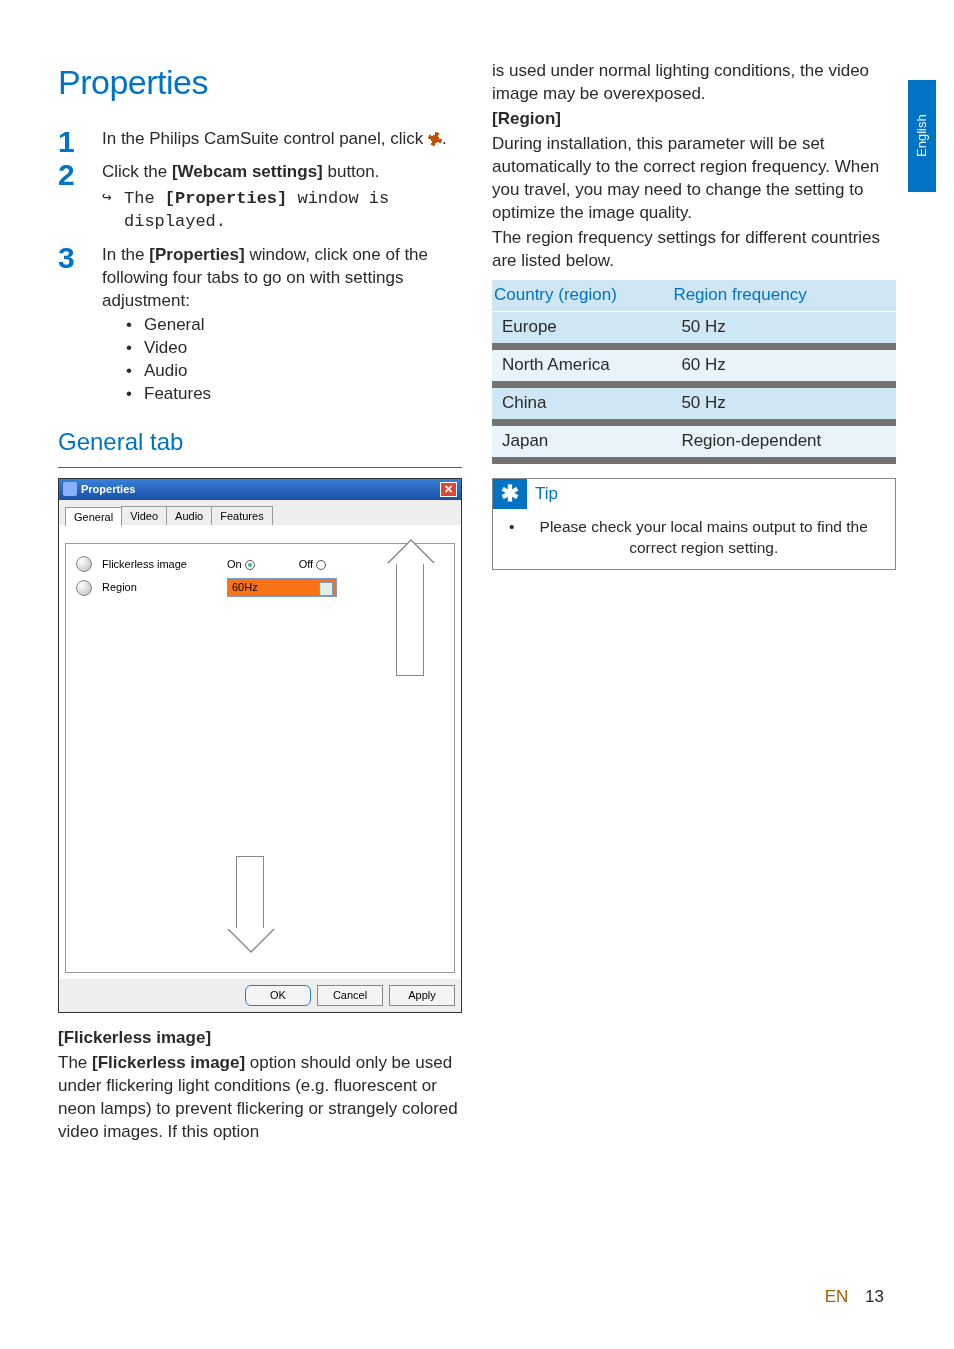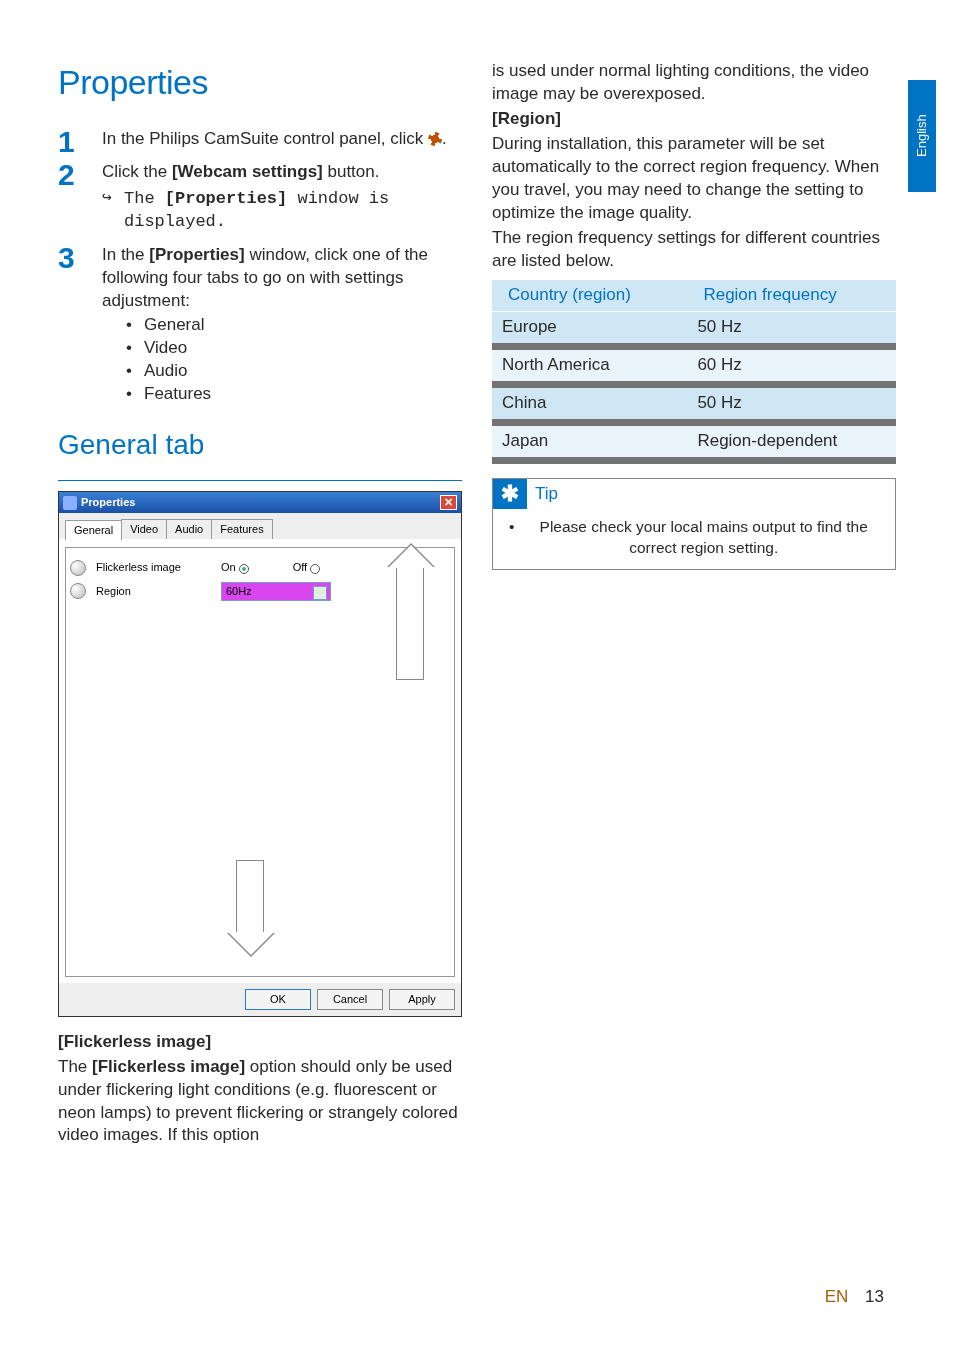--- a/index.html
+++ b/index.html
@@ -23,23 +23,23 @@
   h1 {
     color: #0073c4;
     font-weight: 400;
     font-size: 34px;
     margin-bottom: 22px;
     letter-spacing: -0.5px;
   }
   h2 {
     color: #0073c4;
     font-weight: 400;
-    font-size: 28px;
+    font-size: 24px;
     border-bottom: 1px solid #0073c4;
-    padding-bottom: 16px;
+    padding-bottom: 8px;
     margin-bottom: 10px;
     margin-top: 20px;
   }
   ol.steps { list-style: none; counter-reset: step; }
   ol.steps > li {
     counter-increment: step;
     position: relative;
     padding-left: 44px;
     margin-bottom: 10px;
   }
@@ -105,42 +105,42 @@
     border-bottom: none;
     padding: 2px 8px;
     background: #eee;
     margin-right: -1px;
     font-size: 11px;
   }
   .tab.active { background: #fff; position:relative; top:1px; }
   .tabbody {
     background: #fff;
     border: 1px solid #999;
-    margin: 8px 6px 6px 6px;
-    padding: 12px 4px;
+    margin: 18px 6px 6px 6px;
+    padding: 12px 10px;
     min-height: 430px;
     position: relative;
   }
   .row { display: flex; align-items: center; gap: 10px; margin-bottom: 6px; }
   .row .ico {
     width: 16px; height: 16px;
     border: 1px solid #888;
     border-radius: 50%;
     background: radial-gradient(circle at 30% 30%, #fff, #bbb);
   }
   .row .lbl { width: 115px; }
   .row .on-off { display:flex; gap:44px; align-items:center; font-size:11px; }
   .radio { width:10px;height:10px;border:1px solid #555;border-radius:50%;display:inline-block;vertical-align:middle;margin-left:3px;}
   .radio.sel::after{content:"";display:block;width:4px;height:4px;background:#3b7;border-radius:50%;margin:2px;}
   .dropdown {
     border: 1px solid #7a9ccc;
     padding: 1px 18px 1px 4px;
     position: relative;
     width: 110px;
-    background:#d946ef;
+    background:#f97316;
   }
   .dropdown::after {
     content:"";
     position:absolute; right:3px; top:3px;
     width:12px;height:12px;
     background:#e1f0e1;
     border:1px solid #7a9ccc;
   }
   .arrow-up, .arrow-down {
     position:absolute;
@@ -164,35 +164,35 @@
   }
   .arrow-down::before{
     content:"";position:absolute;left:-9px;bottom:-16px;z-index:1;
     border:23px solid transparent;border-top-color:#fff;border-bottom:none;
   }
   .btnrow { display:flex; justify-content:flex-end; gap:6px; padding:6px; background:#eee; }
   .btn {
     border:1px solid #888; background:#f4f4f4;
     padding:2px 0; width:66px; text-align:center; font-size:11px;
   }
-  .btn.ok { border-color:#2a7acc; }
+  .btn.ok { border-color:#2a7acc;border-radius:6px; }
 
   
   table.region {
     width: 100%;
     border-collapse: collapse;
     margin: 8px 0 14px 0;
     font-size: 17px;
   }
   table.region th {
     color: #0073c4;
     font-weight: 400;
     text-align: left;
     background: #cfe6f4;
-    padding: 4px 16px;
+    padding: 4px 2px;
     border-bottom: 1px solid #fff;
   }
   table.region td {
     padding: 4px 10px;
     border-bottom: 7px solid #737373;
   }
   table.region tr:nth-child(even) td { background: #cfe6f4; }
   table.region tr:nth-child(odd) td { background: #e9f3fa; }
 
   

